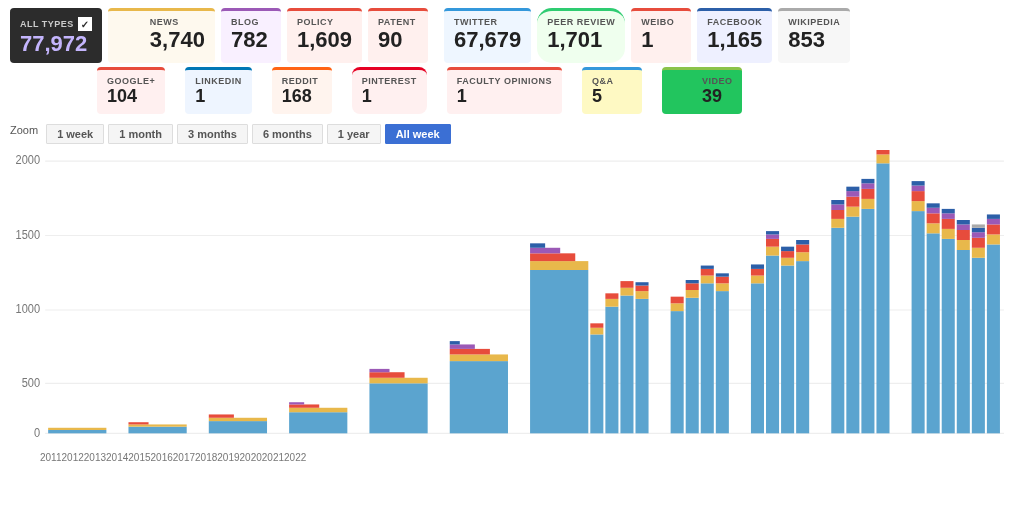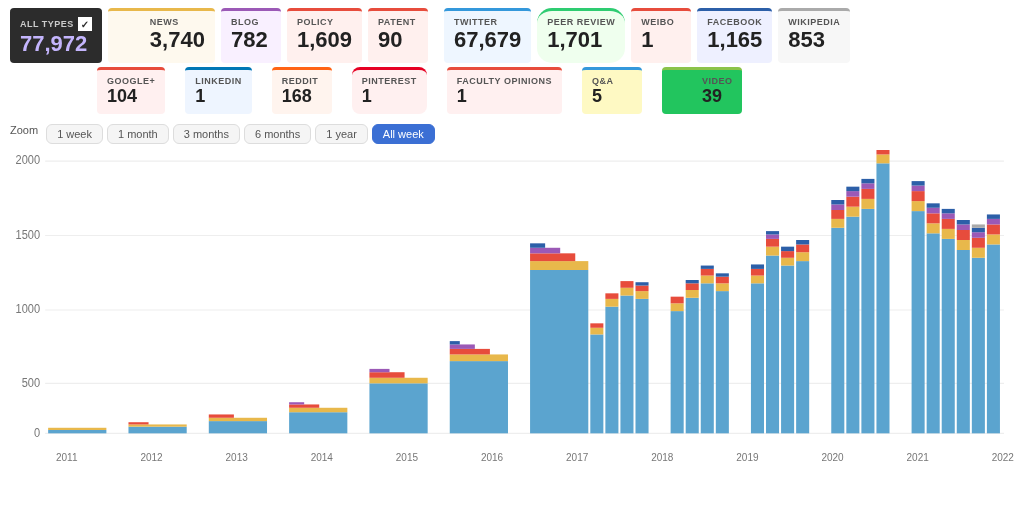--- a/index.html
+++ b/index.html
@@ -37,28 +37,28 @@
     .type-card.reddit { border-top-color: #ff6314; background: #fff4ee; }
     .type-card.pinterest { border-top-color: #e60023; background: #fff0f0; border-radius: 8px; }
     .type-card.faculty { border-top-color: #e74c3c; background: #fff0f0; }
     .type-card.qa { border-top-color: #3498db; background: #fef9c3; justify-content: space-between; }
     .type-card.video { border-top-color: #8bc34a; background: #22c55e; padding-left: 40px; }
 
     .zoom-bar { display: flex; align-items: flex-start; padding: 6px 10px; gap: 4px; }
     .zoom-label { font-size: 11px; color: #555; margin-right: 4px; }
     .zoom-btn {
       padding: 3px 10px; font-size: 11px; border: 1px solid #ddd;
-      background: #f5f5f5; color: #555; border-radius: 6px; cursor: pointer;
+      background: #f5f5f5; color: #555; border-radius: 1px; cursor: pointer; font-weight: bold;
     }
     .zoom-btn.active { background: #3b6fd4; color: #fff; border-color: #3b6fd4; }
 
     .chart-area { padding: 0 10px 0 10px; position: relative; height: 300px; }
 
     svg.chart { width: 100%; height: 100%; }
-    .x-axis-labels { display: flex; justify-content: space-between; padding: 2px 10px 0 40px; font-size: 10px; color: #777; margin-left: 16px; }
+    .x-axis-labels { display: flex; justify-content: flex-start; padding: 2px 10px 0 40px; font-size: 10px; color: #777; }
   </style>
 </head>
 <body>
 
 <div class="top-bar">
 
   <div class="type-card all-types">
     <div class="all-types-header">
       <span class="label" style="color:#ccc;font-size:9px;font-weight:bold;">ALL TYPES</span>
       <span class="checkbox-icon"></span>

